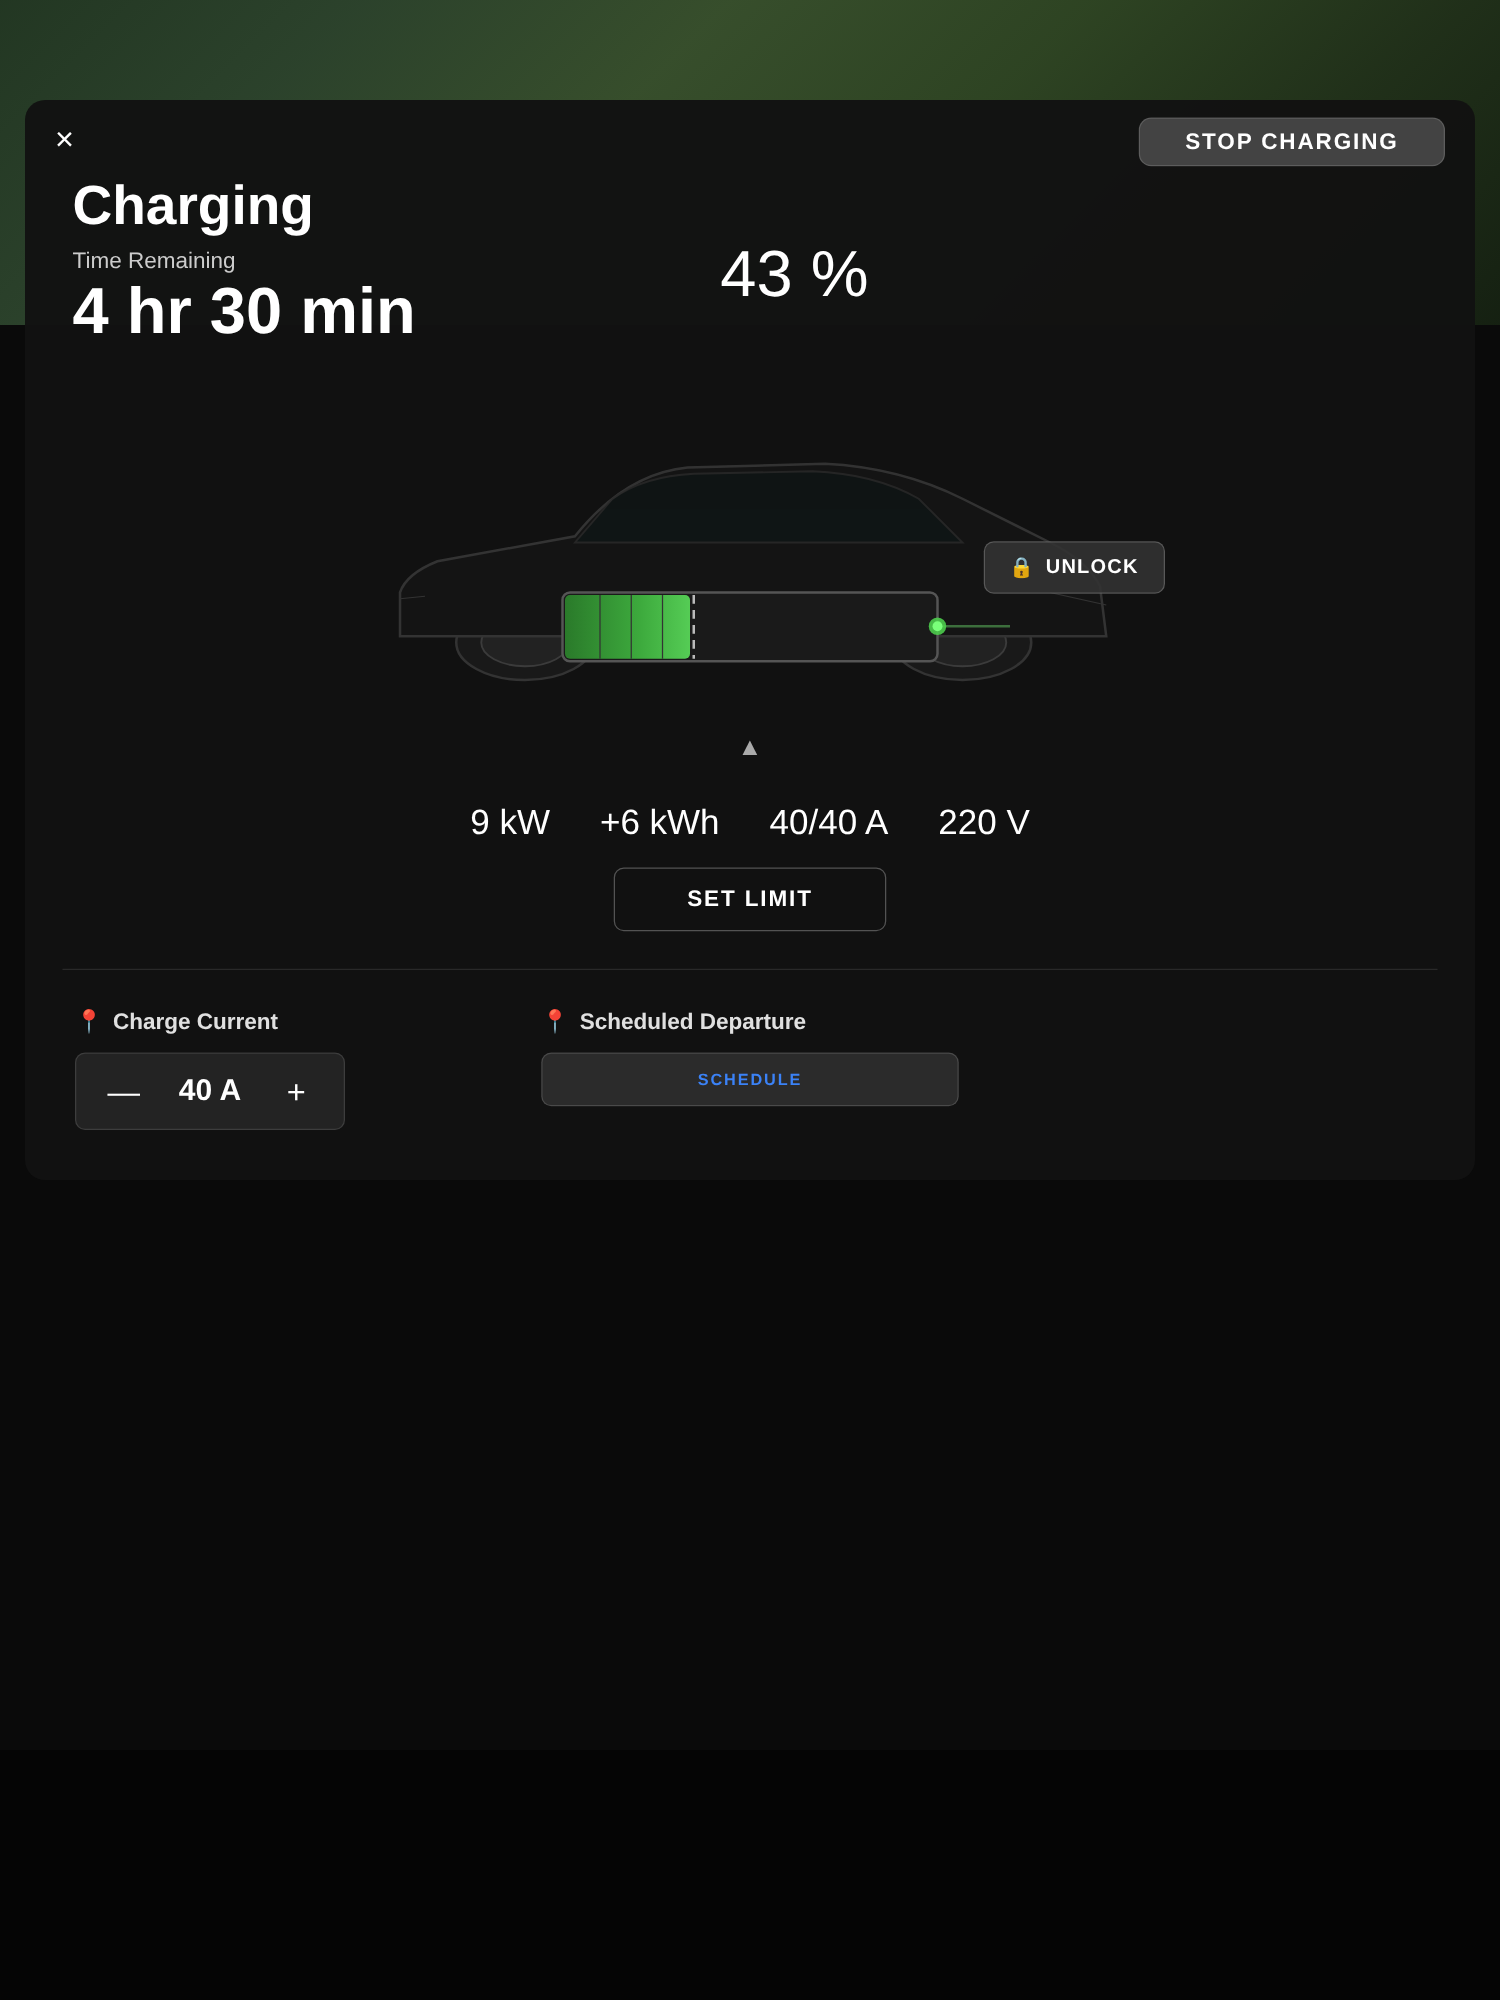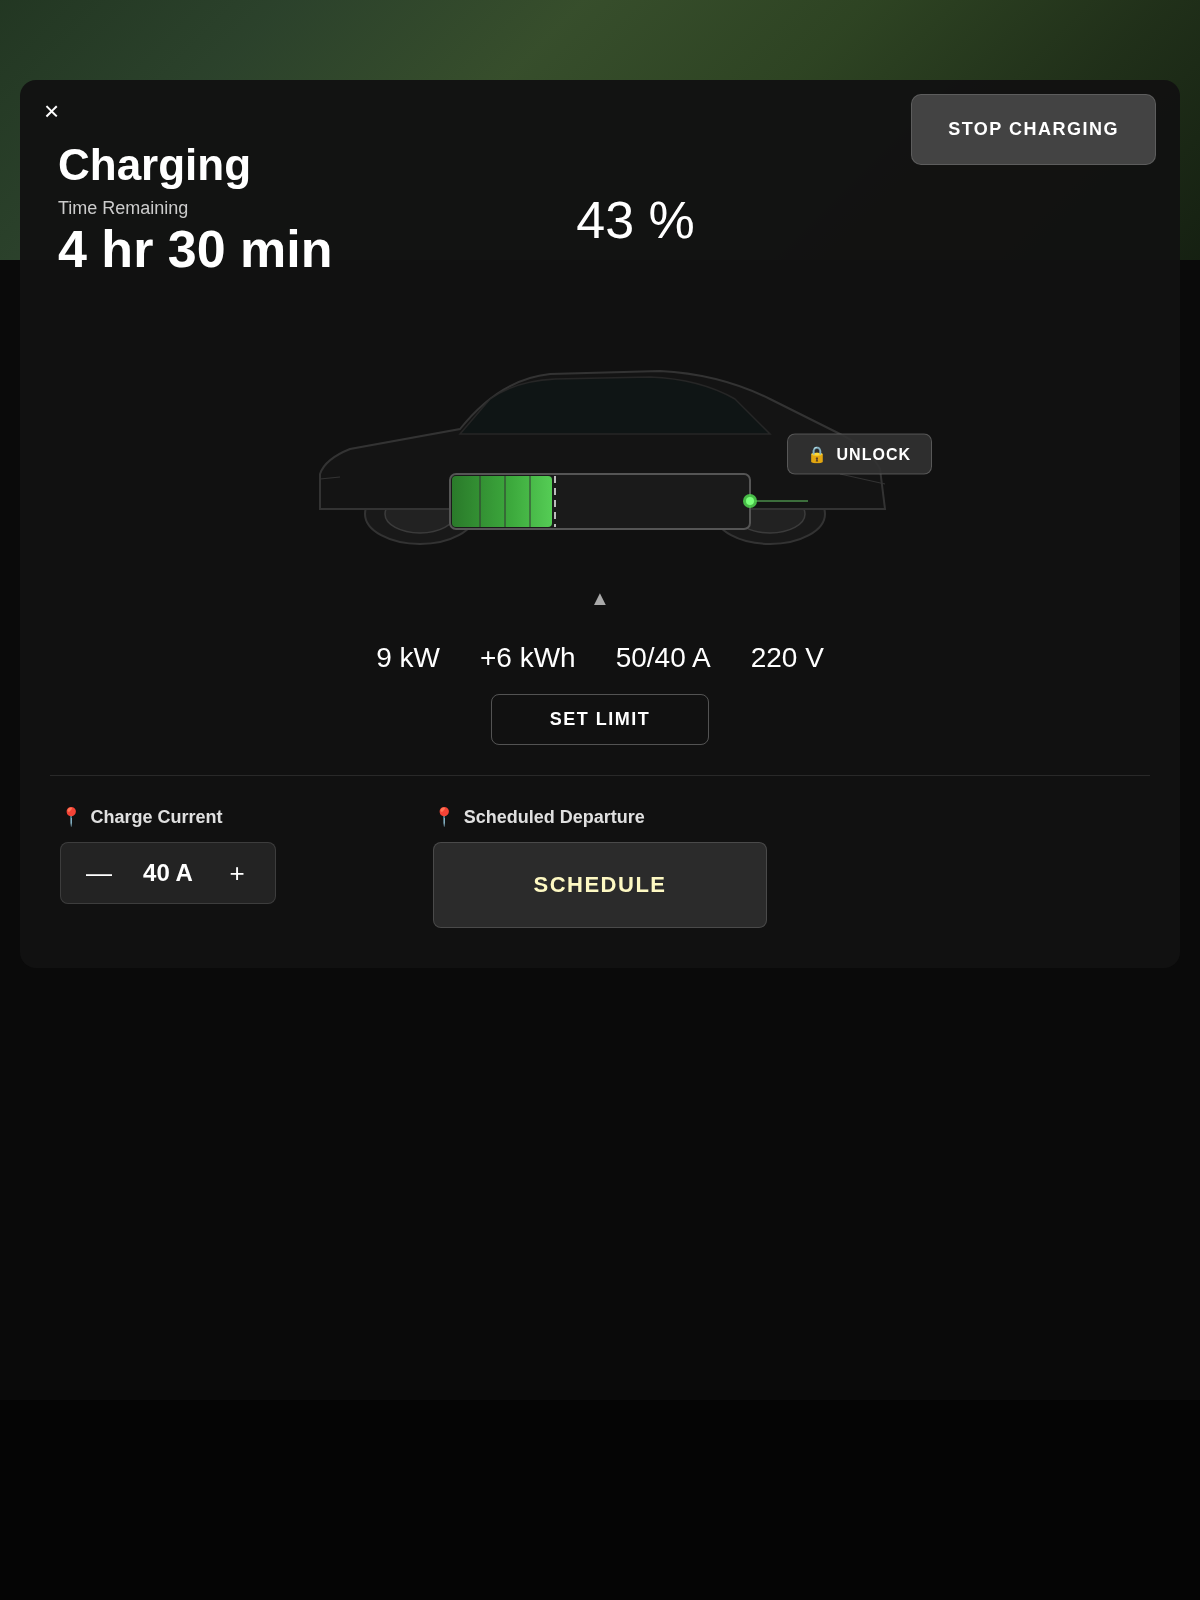--- a/index.html
+++ b/index.html
@@ -53,21 +53,21 @@
       position: absolute;
       top: 14px;
       right: 24px;
       background: rgba(80, 80, 80, 0.8);
       border: 1px solid rgba(120,120,120,0.5);
       border-radius: 10px;
       color: #fff;
       font-size: 18px;
       font-weight: 600;
       letter-spacing: 1.5px;
-      padding: 24px 36px;
+      padding: 8px 36px;
       cursor: pointer;
       text-transform: uppercase;
     }
 
     
     .charging-title {
       margin-top: 20px;
       font-size: 44px;
       font-weight: 700;
       color: #fff;
@@ -226,25 +226,25 @@
       color: #fff;
       min-width: 70px;
       text-align: center;
     }
 
     
     .schedule-btn {
       background: rgba(50,50,50,0.8);
       border: 1px solid rgba(120,120,120,0.4);
       border-radius: 8px;
-      color: #fef9c3;
-      font-size: 22px;
+      color: #3b82f6;
+      font-size: 13px;
       font-weight: 600;
       letter-spacing: 1.5px;
-      padding: 29px 30px;
+      padding: 13px 30px;
       cursor: pointer;
       text-transform: uppercase;
       width: 100%;
     }
 
     
     .supercharging-label {
       font-size: 20px;
       font-weight: 700;
       color: #fff;
@@ -388,21 +388,21 @@
         <span>UNLOCK</span>
       </button>
     </div>
   </div>
 
   <div class="expand-arrow">▲</div>
 
   <div class="stats-row">
     <span class="stat-item">9 kW</span>
     <span class="stat-item">+6 kWh</span>
-    <span class="stat-item">50/40 A</span>
+    <span class="stat-item">40/40 A</span>
     <span class="stat-item">220 V</span>
   </div>
 
   <button class="set-limit-btn">SET LIMIT</button>
 
   <div class="bottom-controls">
 
     <div class="control-section">
       <div class="control-label">
         <span>📍</span>

